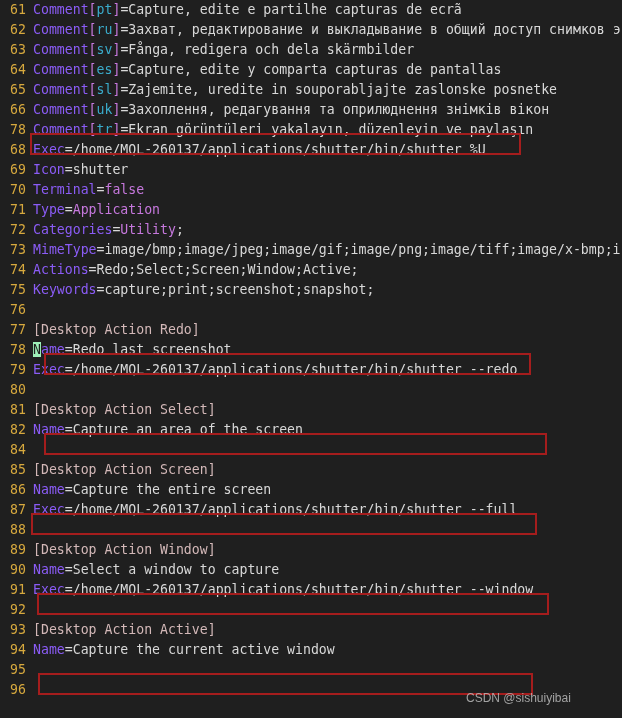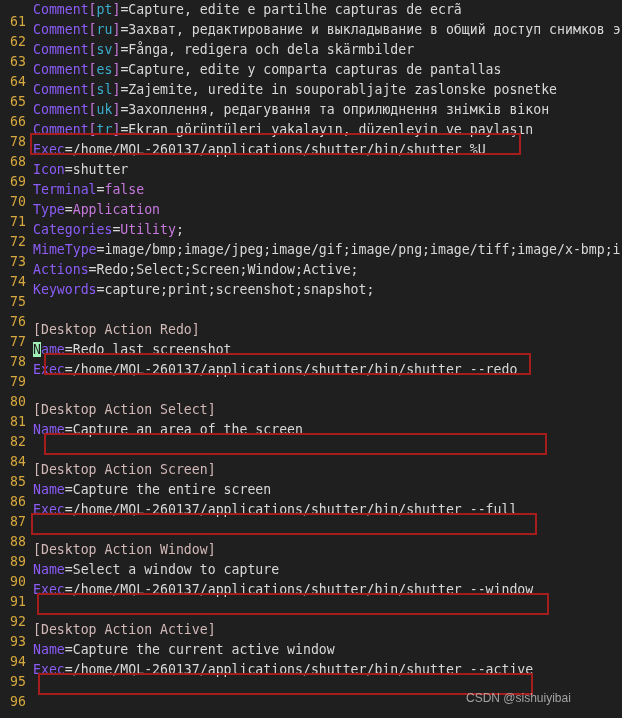--- a/index.html
+++ b/index.html
@@ -19,21 +19,21 @@
   }
   .row {
     position: relative;
     height: 20px;
     white-space: pre;
     display: block;
   }
   .lno {
     position: absolute;
     left: 0;
-    top: 12px;
+    top: 0;
     width: 26px;
     text-align: right;
     color: #d7a93e;
     font-family: "DejaVu Sans Mono", "Liberation Mono", monospace;
     font-size: 13.2px;
     line-height: 20px;
   }
   .code {
     position: absolute;
     left: 33px;
@@ -104,21 +104,21 @@
       <div class="row"><span class="lno">85</span><span class="code"><span class="sec">[Desktop Action Screen]</span></span></div>
       <div class="row"><span class="lno">86</span><span class="code"><span class="k">Name</span><span class="eq">=</span><span class="v">Capture the entire screen</span></span></div>
       <div class="row"><span class="lno">87</span><span class="code"><span class="k">Exec</span><span class="eq">=</span><span class="v">/home/MQL-260137/applications/shutter/bin/shutter --full</span></span></div>
       <div class="row"><span class="lno">88</span><span class="code"></span></div>
       <div class="row"><span class="lno">89</span><span class="code"><span class="sec">[Desktop Action Window]</span></span></div>
       <div class="row"><span class="lno">90</span><span class="code"><span class="k">Name</span><span class="eq">=</span><span class="v">Select a window to capture</span></span></div>
       <div class="row"><span class="lno">91</span><span class="code"><span class="k">Exec</span><span class="eq">=</span><span class="v">/home/MQL-260137/applications/shutter/bin/shutter --window</span></span></div>
       <div class="row"><span class="lno">92</span><span class="code"></span></div>
       <div class="row"><span class="lno">93</span><span class="code"><span class="sec">[Desktop Action Active]</span></span></div>
       <div class="row"><span class="lno">94</span><span class="code"><span class="k">Name</span><span class="eq">=</span><span class="v">Capture the current active window</span></span></div>
-      <div class="row"><span class="lno">95</span><span class="code"><span class="k">Exec</span><span class="eq">=</span><span class="v">/home/MQL-260137/applications/shutter/bin/shutter --active</span></span></div>
+      <div class="row"><span class="lno">95</span></div>
       <div class="row"><span class="lno">96</span><span class="code"></span></div>
     </div>
   <div id="annotations-container">
       <div class="hlbox" style="left: 30px; top: 133px; width: 491px; height: 22px; border-color: rgb(165, 29, 29);"></div>
       <div class="hlbox" style="left: 44px; top: 353px; width: 487px; height: 22px; border-color: rgb(165, 29, 29);"></div>
       <div class="hlbox" style="left: 44px; top: 433px; width: 503px; height: 22px; border-color: rgb(165, 29, 29);"></div>
       <div class="hlbox" style="left: 31px; top: 513px; width: 506px; height: 22px; border-color: rgb(165, 29, 29);"></div>
       <div class="hlbox" style="left: 37px; top: 593px; width: 512px; height: 22px; border-color: rgb(165, 29, 29);"></div>
       <div class="hlbox" style="left: 38px; top: 673px; width: 495px; height: 22px; border-color: rgb(165, 29, 29);"></div>
     </div>

